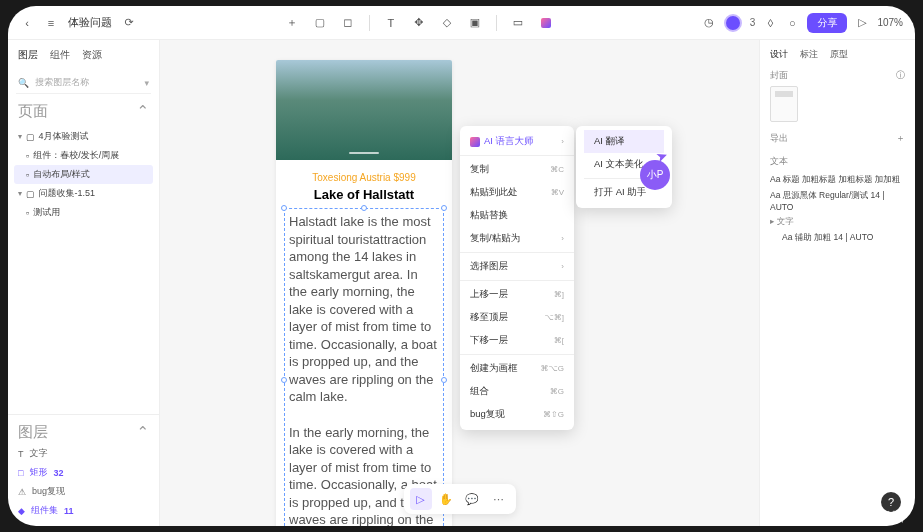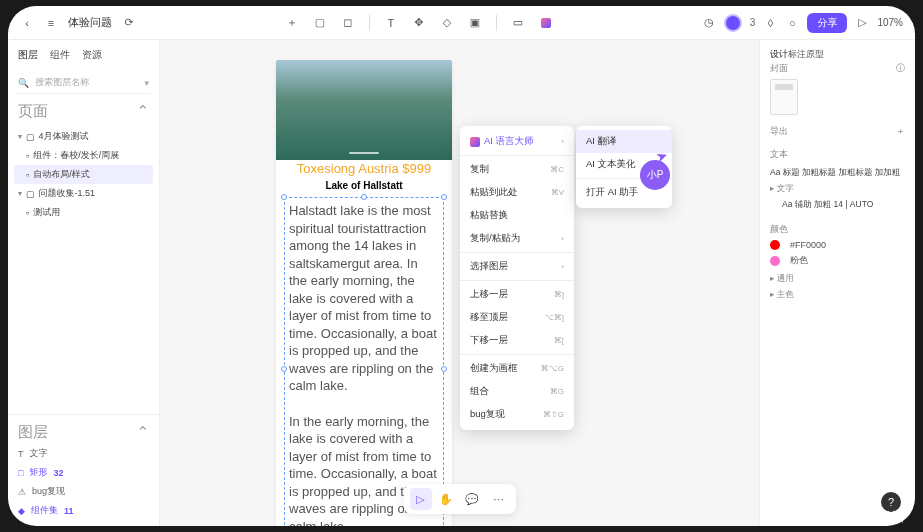--- a/index.html
+++ b/index.html
@@ -27,44 +27,44 @@
 .tree-item.sel{background:#eef}
 .chev{font-size:8px;color:#888}
 .lp-bottom{margin-top:auto;border-top:1px solid #eee;padding:6px 10px;font-size:9px}
 .lp-bitem{display:flex;align-items:center;gap:6px;padding:3px 0;color:#666}
 .lp-bitem .cnt{color:#6b4eff;font-weight:600}
 .lp-bitem.purple{color:#6b4eff}
 .canvas{flex:1;background:#f6f6f6;position:relative;overflow:hidden}
 .artboard{position:absolute;left:116px;top:20px;width:176px;background:#fff;border-radius:2px;box-shadow:0 1px 4px rgba(0,0,0,.08)}
 .ab-img{height:100px;background:linear-gradient(180deg,#a8c8d8 0%,#5a8a7a 40%,#2d6a5a 100%);position:relative;border-radius:2px 2px 0 0}
 .ab-img::after{content:"";position:absolute;bottom:6px;left:50%;transform:translateX(-50%);width:30px;height:2px;background:rgba(255,255,255,.7);border-radius:2px}
-.ab-sub{text-align:center;color:#f5a623;font-size:13px;padding:1px 0 2px}
-.ab-title{text-align:center;font-weight:700;font-size:10px;padding:2px 0 6px}
+.ab-sub{text-align:center;color:#f5a623;font-size:10px;padding:12px 0 2px}
+.ab-title{text-align:center;font-weight:700;font-size:13px;padding:2px 0 6px}
 .ab-text{margin:0 8px 6px;font-size:13px;line-height:1.35;color:#555;border:1px dashed #6b9fff;padding:4px;position:relative}
 .sel-handle{position:absolute;width:6px;height:6px;background:#fff;border:1px solid #6b9fff;border-radius:50%}
 .h-tl{top:-4px;left:-4px}.h-tr{top:-4px;right:-4px}.h-bl{bottom:-4px;left:-4px}.h-br{bottom:-4px;right:-4px}
 .h-tm{top:-4px;left:50%;margin-left:-3px}.h-bm{bottom:-4px;left:50%;margin-left:-3px}
 .h-lm{left:-4px;top:50%;margin-top:-3px}.h-rm{right:-4px;top:50%;margin-top:-3px}
 .ab-btn{margin:8px;background:#2b2b2b;color:#fff;text-align:center;font-size:8px;padding:7px 0;border-radius:3px}
 .ctx-menu{position:absolute;left:300px;top:86px;width:114px;background:#fff;border-radius:6px;box-shadow:0 4px 16px rgba(0,0,0,.15);padding:4px 0;font-size:9.5px}
 .ctx-item{display:flex;justify-content:space-between;align-items:center;padding:5px 10px;color:#333}
 .ctx-item .sc{color:#aaa;font-size:8px}
 .ctx-sep{height:1px;background:#eee;margin:2px 0}
 .ctx-ai{color:#6b4eff;display:flex;align-items:center;gap:4px}
 .ai-logo{width:10px;height:10px;background:linear-gradient(135deg,#ff6b9d,#6b4eff);border-radius:2px}
-.sub-menu{position:absolute;left:416px;top:86px;width:96px;background:#fff;border-radius:6px;box-shadow:0 4px 16px rgba(0,0,0,.15);padding:4px 0;font-size:9.5px}
+.sub-menu{position:absolute;left:416px;top:86px;width:96px;background:#fff;border-radius:6px;box-shadow:0 4px 16px rgba(0,0,0,.15);padding:4px 8px;font-size:9.5px}
 .sub-item{padding:5px 10px;color:#333}
 .sub-item.hl{background:#f0ecff}
 .cursor-bubble{position:absolute;left:480px;top:120px;background:#8b5cf6;color:#fff;border-radius:50%;width:30px;height:30px;display:flex;align-items:center;justify-content:center;font-size:10px}
 .cursor-arrow{position:absolute;left:496px;top:108px;color:#8b5cf6;font-size:14px;transform:rotate(-20deg)}
 .canvas-tools{position:absolute;bottom:12px;left:50%;transform:translateX(-50%);display:flex;gap:4px;background:#fff;border-radius:8px;padding:4px 6px;box-shadow:0 2px 8px rgba(0,0,0,.1)}
 .ct-btn{width:22px;height:22px;display:flex;align-items:center;justify-content:center;border-radius:4px;color:#666;font-size:11px}
 .ct-btn.active{background:#ede9ff;color:#6b4eff}
 .right-pane{width:156px;border-left:1px solid #eee;font-size:9px;color:#555;padding:8px 10px;overflow:hidden}
-.rp-tabs{display:flex;margin-bottom:1px}
+.rp-tabs{display:flex;gap:12px;margin-bottom:8px}
 .rp-tabs span.active{color:#222;font-weight:500}
 .rp-sec{margin-bottom:10px}
 .rp-label{font-size:9px;color:#888;margin-bottom:4px;display:flex;justify-content:space-between}
 .thumb{width:28px;height:36px;border:1px solid #ddd;border-radius:2px;background:#fafafa;position:relative}
 .thumb::after{content:"";position:absolute;top:4px;left:4px;right:4px;height:6px;background:#ddd}
 .rp-row{display:flex;align-items:center;gap:6px;font-size:9px;margin:4px 0}
 .rp-input{border:1px solid #e5e5e5;border-radius:3px;padding:2px 4px;font-size:8px;color:#666}
 .rp-tick{color:#888}
 .rp-font{font-size:8.5px;color:#444;padding:2px 0}
 .swatch{width:10px;height:10px;border-radius:50%;display:inline-block;margin-right:4px;vertical-align:middle}
@@ -268,36 +268,22 @@
         <div class="rp-label">
             <span>导出</span>
             <span>＋</span>
           </div>
       </div>
       <div class="rp-sec">
         <div class="rp-label">
             <span>文本</span>
           </div>
         <div class="rp-font">Aa 标题 加粗标题 加粗标题 加加粗</div>
+        <div class="rp-font">Aa 思源黑体 Regular/测试 14 | AUTO</div>
         <div class="rp-font" style="color:#888">▸ <span>文字</span></div>
         <div class="rp-font" style="padding-left:12px">Aa 辅助 加粗 14 | AUTO</div>
-      </div>
-      <div class="rp-sec">
-        <div class="rp-label">
-            <span>颜色</span>
-          </div>
-        <div class="rp-row">
-            <span class="swatch sw-red"></span>
-            <span>#FF0000</span>
-          </div>
-        <div class="rp-row">
-            <span class="swatch sw-pink"></span>
-            <span>粉色</span>
-          </div>
-        <div class="rp-font" style="color:#888">▸ <span>通用</span></div>
-        <div class="rp-font" style="color:#888">▸ <span>主色</span></div>
       </div>
     </div>
   </div>
   <div class="help-btn">?</div>
 </div>
 
 <div class="watermark">网易号 | 设计新知</div>
 
 </body></html>

